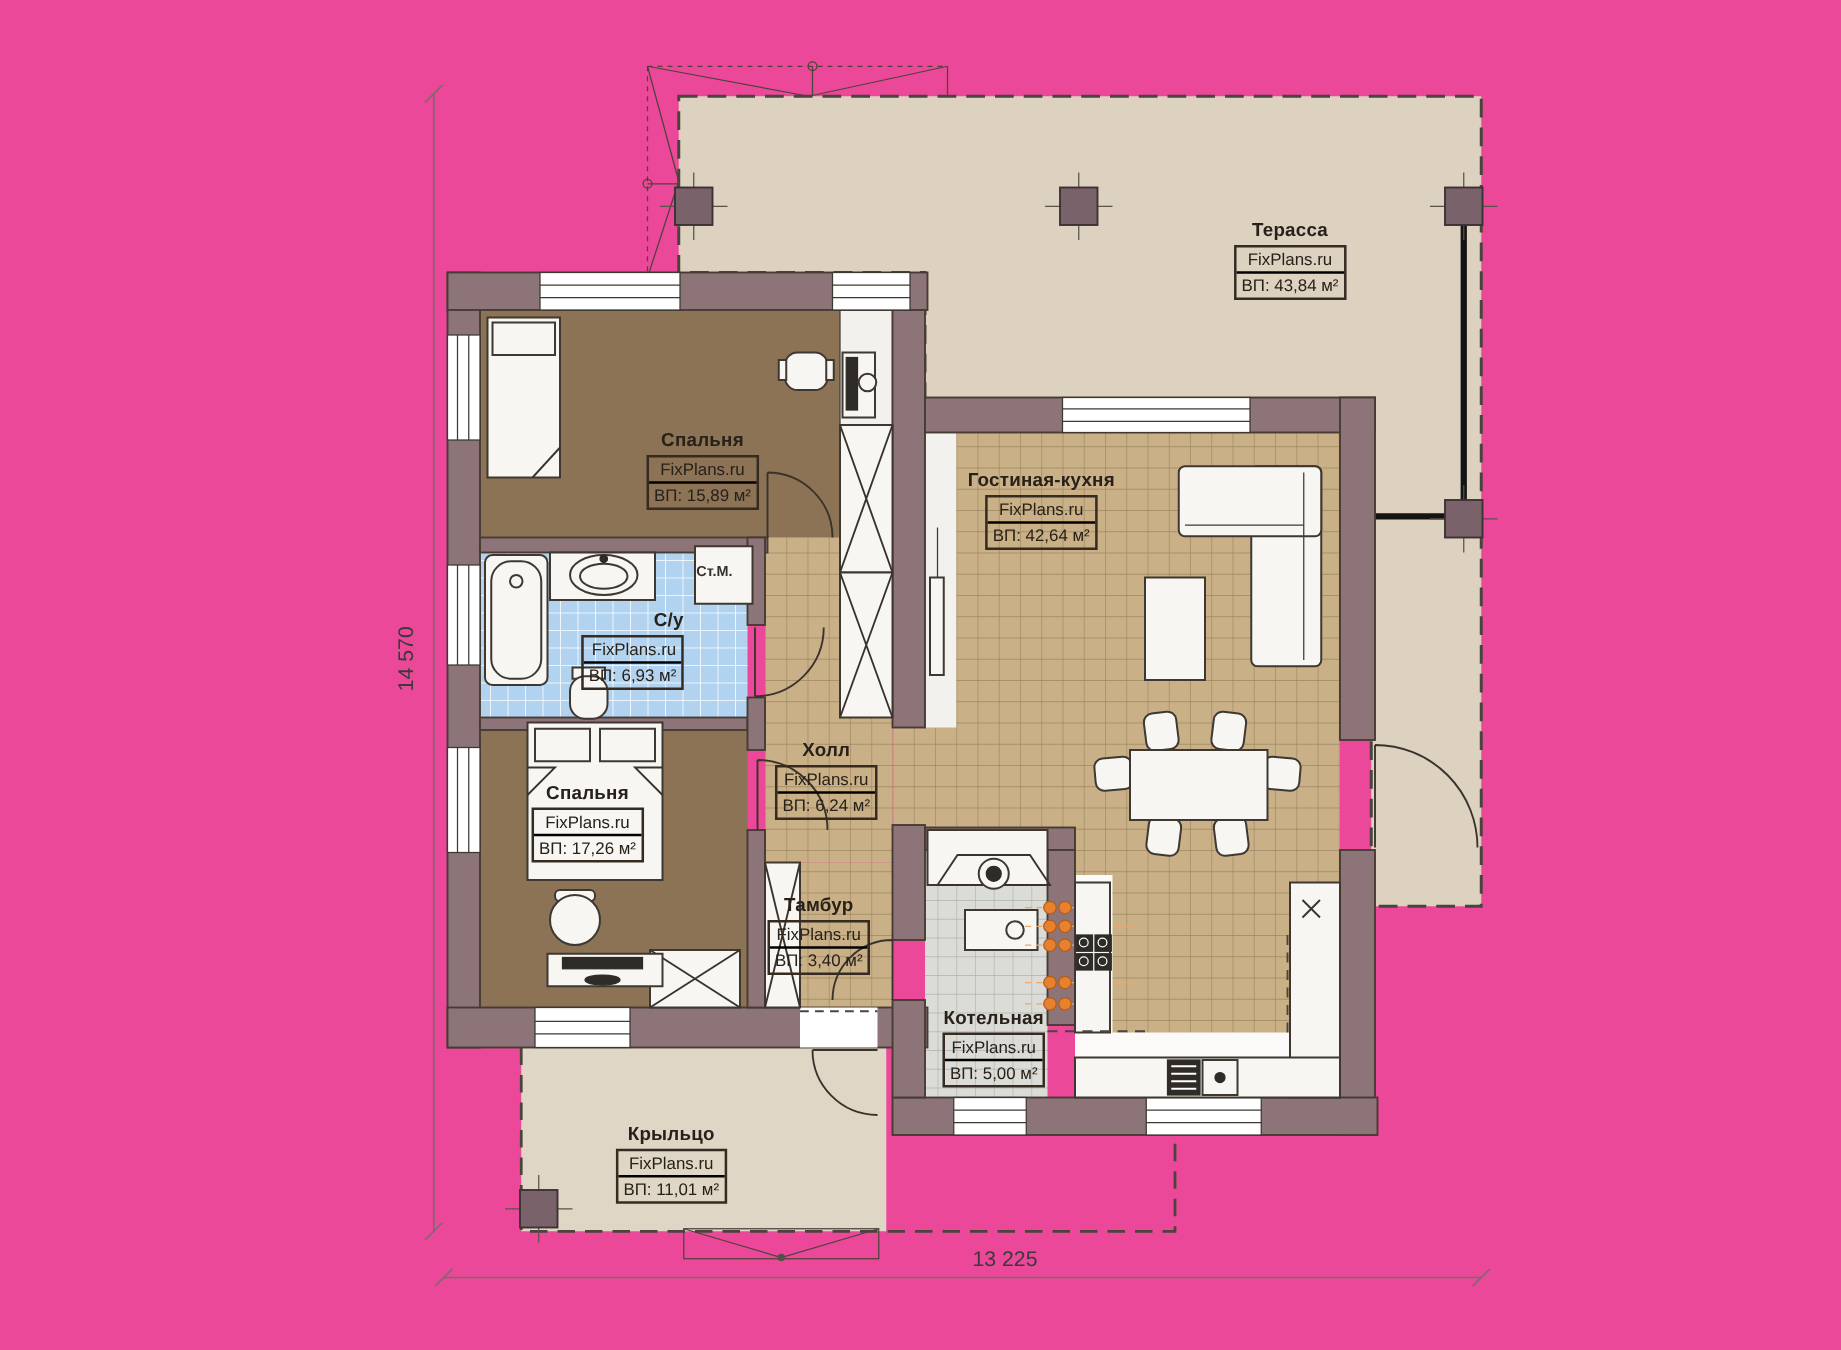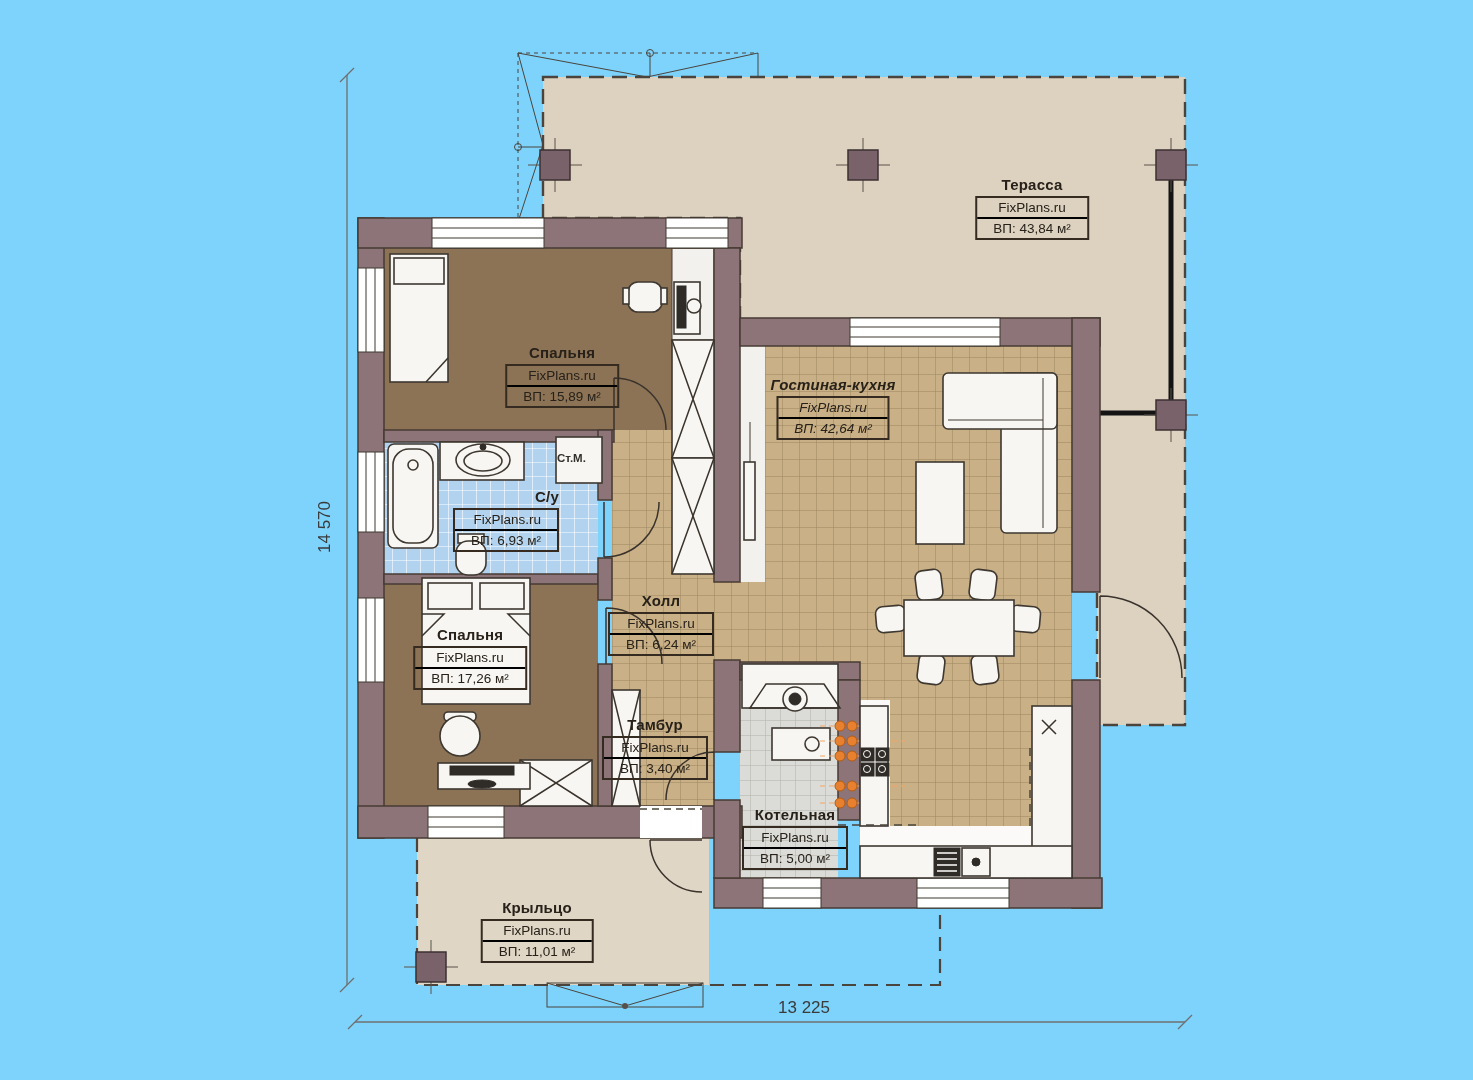--- a/index.html
+++ b/index.html
@@ -1,30 +1,30 @@
 <!DOCTYPE html>
 <html><head>
 <meta charset="utf-8">
 <style>
   html,body{margin:0;padding:0;background:#ffffff;}
-  #canvas{position:relative;width:1473px;height:1080px;background:#7dd3fc;overflow:hidden;
+  #canvas{position:relative;width:1473px;height:1080px;background:#ec4899;overflow:hidden;
           font-family:"Liberation Sans", sans-serif;}
   #plan-svg{position:absolute;left:0;top:0;}
   .wall{fill:#8c7478;stroke:#473b33;stroke-width:1.5;}
   .column{fill:#79626a;stroke:#3c3133;stroke-width:1.5;}
   .furn{fill:#f7f6f2;stroke:#3e3831;stroke-width:1.6;}
   .furnd{fill:#2f2b27;stroke:#2f2b27;}
   .win{fill:#ffffff;stroke:#3e3831;stroke-width:1;}
   .winln{stroke:#3e3831;stroke-width:1;}
   .arc{fill:none;stroke:#3a332c;stroke-width:1.5;}
   .thin{stroke:#4b443c;stroke-width:1;fill:none;}
   .room-label{position:absolute;transform:translateX(-50%);text-align:center;color:#272119;white-space:nowrap;}
   .room-name{font-size:15px;font-weight:bold;margin-bottom:3px;letter-spacing:.2px;}
   .label-box{display:inline-block;border:2px solid #352b21;}
-  .label-row{padding:1px 16px;font-size:13.5px;line-height:17px;}
+  .label-row{padding:1px 4px;font-size:13.5px;line-height:17px;}
   .label-row + .label-row{border-top:2px solid #000000;}
   .dim-label{position:absolute;font-size:17px;color:#3a3a3a;text-align:center;}
   .stm-label{position:absolute;font-size:11.5px;color:#33302b;font-weight:bold;}
 </style>
 </head>
 <body>
 
 <div id="canvas">
 
 <svg id="plan-svg" width="1473" height="1080" viewBox="0 0 1473 1080">
@@ -331,21 +331,21 @@
 </div>
 
 <div class="room-label" style="left:562px;top:344px;">
   <div class="room-name">Спальня</div>
   <div class="label-box">
     <div class="label-row">FixPlans.ru</div>
     <div class="label-row">ВП: 15,89 м²</div>
   </div>
 </div>
 
-<div class="room-label" style="left:833px;top:376px;font-style:italic;">
+<div class="room-label" style="left:833px;top:376px;">
   <div class="room-name">Гостиная-кухня</div>
   <div class="label-box">
     <div class="label-row">FixPlans.ru</div>
     <div class="label-row">ВП: 42,64 м²</div>
   </div>
 </div>
 
 <div class="room-label" style="left:506px;top:488px;text-align:right;">
   <div class="room-name">С/у</div>
   <div class="label-box">

